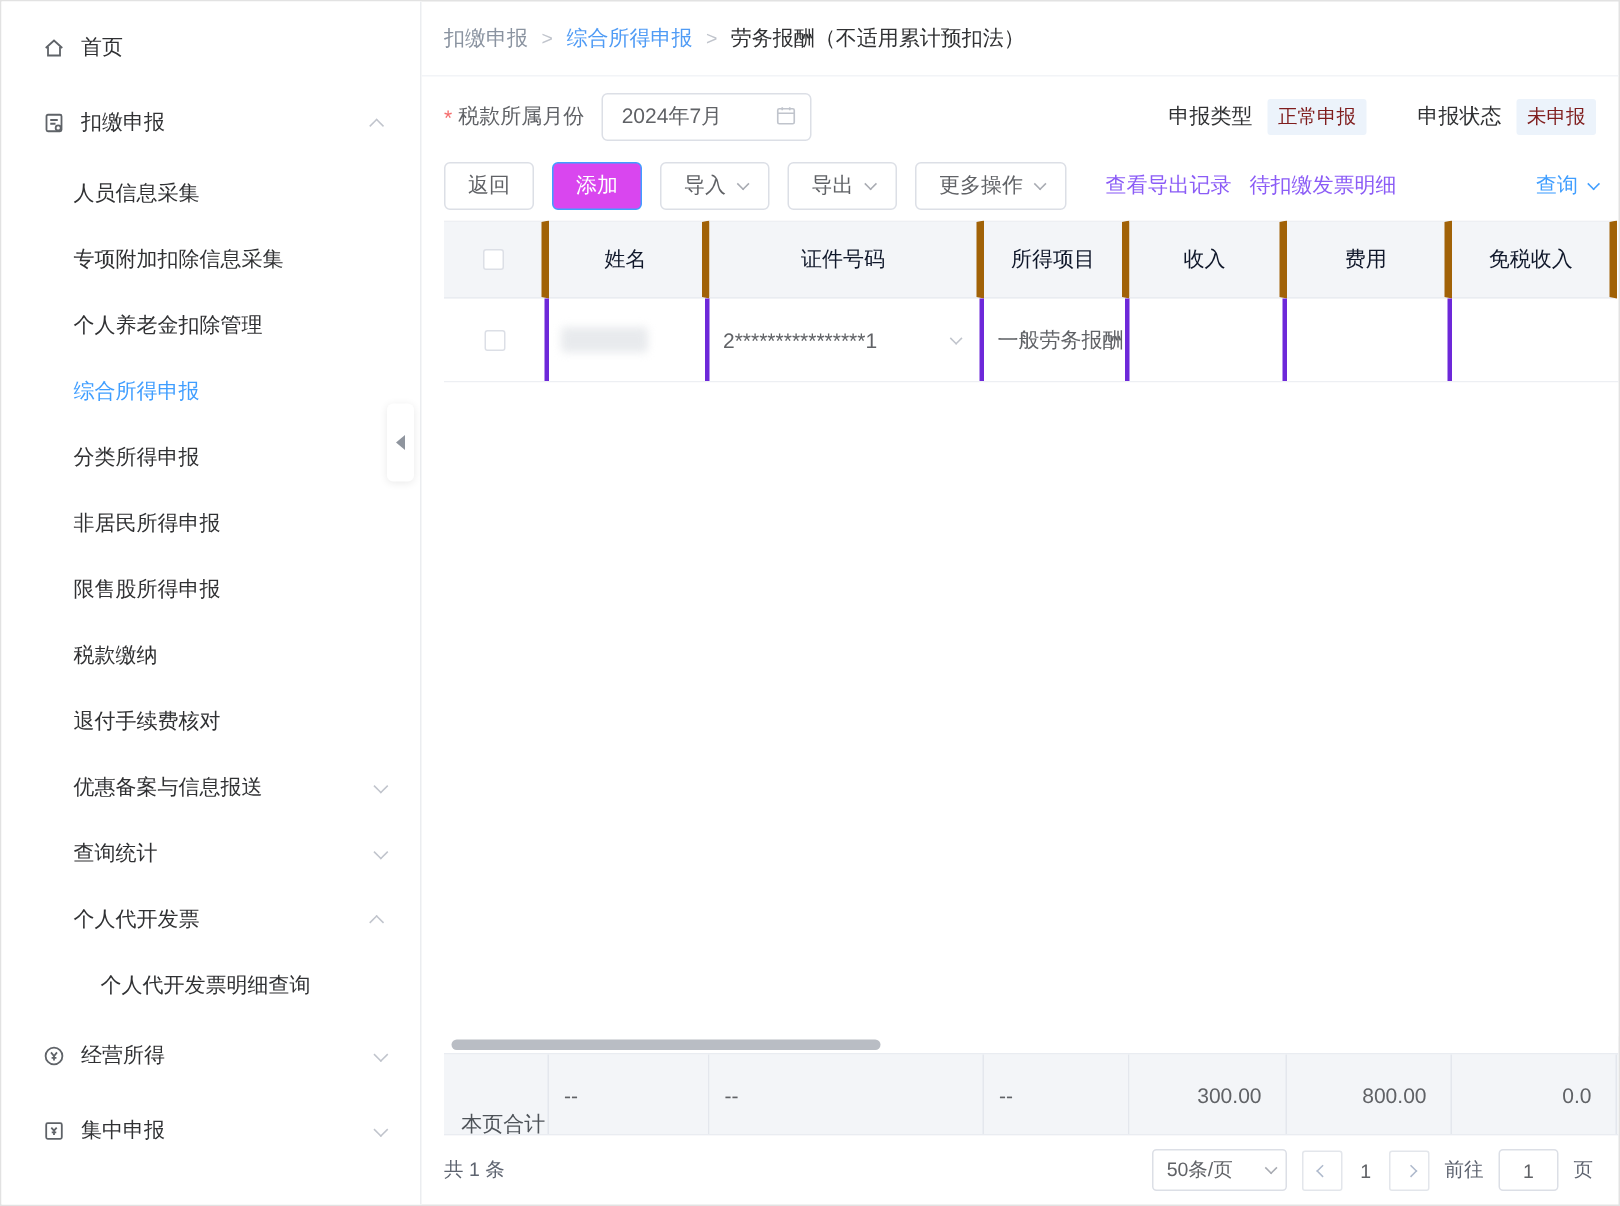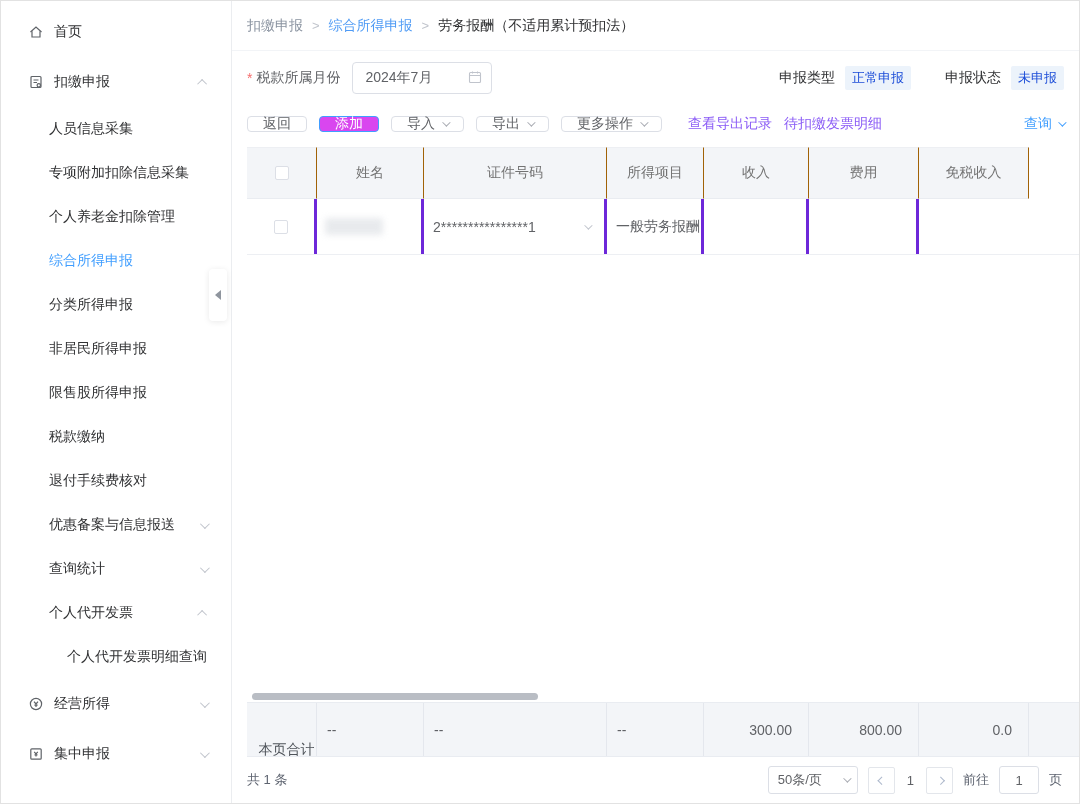--- a/index.html
+++ b/index.html
@@ -2,21 +2,21 @@
 <html><head>
 <meta charset="utf-8">
 <style>
   * { box-sizing: border-box; margin: 0; padding: 0; }
   html,body { width:1080px; height:804px; overflow:hidden; background:#fff;
     font-family:"Liberation Sans","DejaVu Sans",sans-serif; }
   .app { display:flex; width:1080px; height:804px; background:#fff;
     border:1px solid #e2e2e2; }
 
   
-  .sidebar { width:231px; flex-shrink:0; position:relative; padding-top:6px;
+  .sidebar { width:280px; flex-shrink:0; position:relative; padding-top:6px;
     border-right:1px solid #ebedf0; background:#fff; }
   .side-item { display:flex; align-items:center; height:44px; font-size:14px;
     color:#303133; cursor:pointer; }
   .side-item.lv0 { height:50px; padding-left:27px; }
   .side-item.lv1 { padding-left:48px; }
   .side-item.lv2 { padding-left:66px; }
   .side-item .micon { width:16px; height:16px; margin-right:10px; display:flex;
     align-items:center; justify-content:center; flex-shrink:0; }
   .side-item.active { color:#409eff; }
   .chev { width:7px; height:7px; border-right:1.4px solid #c0c4cc;
@@ -40,27 +40,27 @@
 
   .filter-row { height:46px; flex-shrink:0; display:flex; align-items:center;
     padding:0 15px; margin-top:4px; font-size:14px; }
   .req { color:#f56c6c; margin-right:4px; }
   .filter-label { color:#606266; }
   .date-input { width:140px; height:32px; margin-left:12px; border:1px solid #dcdfe6;
     border-radius:4px; display:flex; align-items:center; justify-content:space-between;
     padding:0 9px 0 12px; color:#606266; cursor:pointer; background:#fff; }
   .status-group { margin-left:auto; display:flex; align-items:center; gap:10px;text-align:right; }
   .status-label { color:#303133; }
-  .badge { background:#ecf3fb; color:#1d4ed8; font-size:13px; padding:3px 7px;
+  .badge { background:#ecf3fb; color:#7f1d1d; font-size:13px; padding:3px 7px;
     border-radius:2px; }
   .status-gap { width:14px; }
 
   .toolbar { height:46px; flex-shrink:0; display:flex; align-items:center;
     padding:0 15px; gap:12px; font-size:14px; }
-  .btn { height:16px; padding:0 15px; border:1px solid #dcdfe6; border-radius:4px;
+  .btn { height:32px; padding:0 15px; border:1px solid #dcdfe6; border-radius:4px;
     background:#fff; color:#606266; font-size:14px; display:inline-flex;
     align-items:center; gap:7px; cursor:pointer; white-space:nowrap; }
   .btn.primary { background:#d946ef; border-color:#409eff; color:#fff; }
   .bchev { width:6px; height:6px; border-right:1.3px solid #a8abb2;
     border-bottom:1.3px solid #a8abb2; transform:rotate(45deg) translateY(-2px); }
   .link { color:#8b5cf6; cursor:pointer; white-space:nowrap; }
   .link.first { margin-left:14px; }
   .query-toggle { margin-left:auto; display:flex; align-items:center; gap:6px;
     color:#409eff; cursor:pointer; }
   .bchev.blue { border-color:#409eff; }
@@ -73,22 +73,22 @@
     color:#606266; border-right:3px solid #6d28d9; overflow:hidden; }
   .c0{width:70px; justify-content:center;}
   .c1{width:107px;}
   .c2{width:183px;}
   .c3{width:97px;}
   .c4{width:105px;}
   .c5{width:110px;}
   .c6{width:110px; border-right:none;}
   .thead { height:52px; }
   .thead .cell { background:#f3f5f8; border-top:1px solid #edeff3;
-    border-bottom:1px solid #e9ecf1; border-right:1px solid #a16207;
-    justify-content:center; color:#737373;font-family:Liberation Mono, monospace; }
+    border-bottom:1px solid #e9ecf1; border-right:5px solid #a16207;
+    justify-content:center; color:#0f172a;font-family:Liberation Mono, monospace; }
   .thead .cell.c0 { justify-content:center; }
   .tbody-row { height:56px; border-bottom:1px solid #edeff3; }
   .tbody-row .cell { height:100%; }
   .checkbox { width:14px; height:14px; border:1px solid #dcdfe6; border-radius:2px;
     background:#fff; cursor:pointer; }
   .name-blur { width:58px; height:17px; margin-left:8px; background:#dfe2e6;
     border-radius:3px; filter:blur(3px); opacity:.7; }
   .cert-text { padding-left:9px; white-space:nowrap; }
   .cell-chev { width:6px; height:6px; border-right:1.3px solid #c0c4cc;
     border-bottom:1.3px solid #c0c4cc; transform:rotate(45deg) translateY(-2px);

